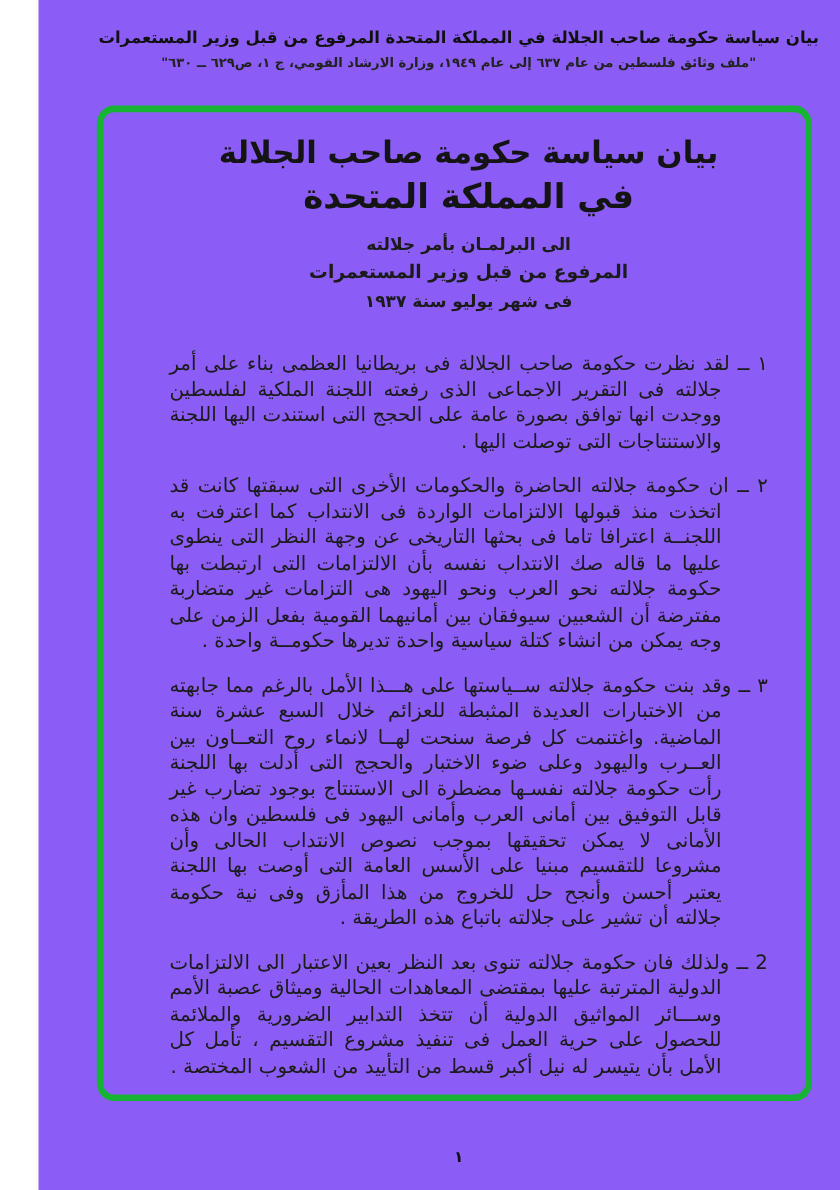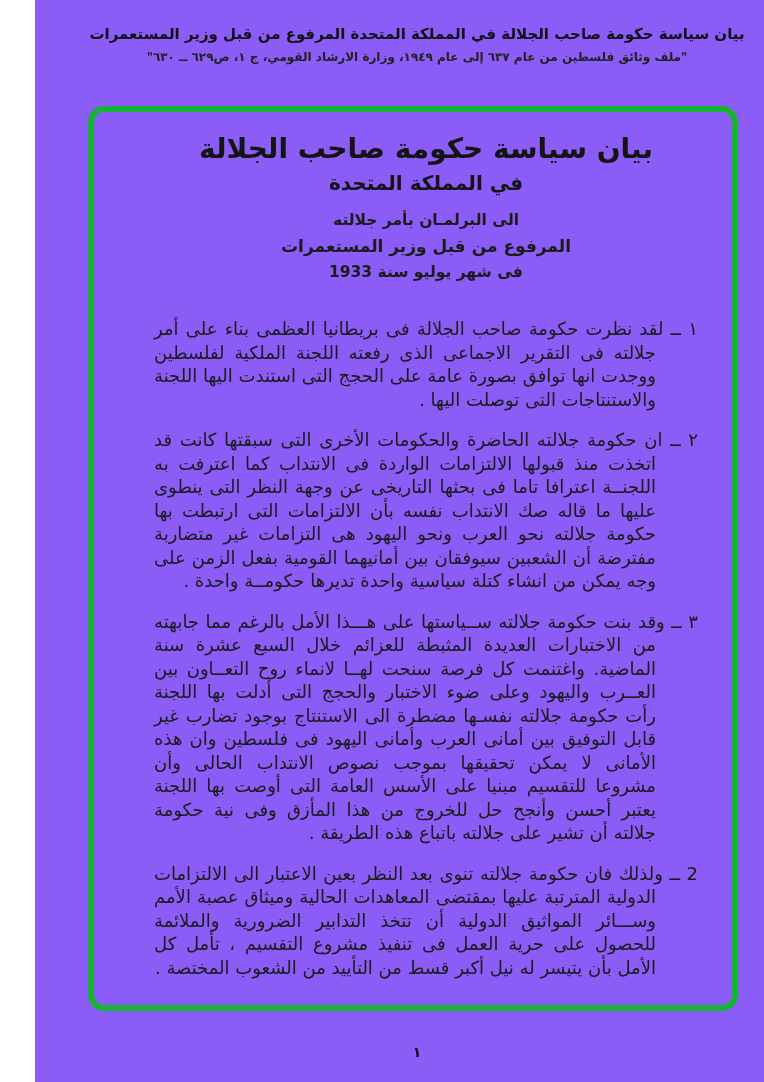--- a/index.html
+++ b/index.html
@@ -30,40 +30,40 @@
     margin-top: 7px;
     font-size: 12px;
     font-weight: bold;
     color: #222;
   }
 
   
   .green-box {
     position: absolute;
     left: 53px;
-    top: 106px;
+    top: 96px;
     width: 650px;
     height: 905px;
     border: 6px solid #17b335;
     border-radius: 16px;
     direction: rtl;
     padding: 16px 34px 0 60px;
     background: transparent;
   }
 
   .title1 {
     text-align: center;
     font-size: 28px;
     font-weight: bold;
     color: #141414;
     margin-top: 4px;
   }
   .title2 {
     text-align: center;
-    font-size: 20px;
+    font-size: 31px;
     font-weight: bold;
     color: #141414;
     margin-top: 6px;
   }
   .subtitles { margin-top: 12px; text-align: center; }
   .subtitle-line {
     font-size: 15.5px;
     font-weight: bold;
     color: #1b1b1b;
     line-height: 26px;
@@ -107,21 +107,21 @@
   </div>
 
   <div class="green-box">
 
     <div class="title1">بيان سياسة حكومة صاحب الجلالة</div>
     <div class="title2">في المملكة المتحدة</div>
 
     <div class="subtitles">
       <div class="subtitle-line">الى البرلمـان بأمر جلالته</div>
       <div class="subtitle-line first">المرفوع من قبل وزير المستعمرات</div>
-      <div class="subtitle-line">فى شهر يوليو سنة 1933</div>
+      <div class="subtitle-line">فى شهر يوليو سنة ١٩٣٧</div>
     </div>
 
     <div class="paragraphs">
 
       <div class="para">
         <span class="para-marker">١ ــ</span>
         <span class="para-text">لقد نظرت حكومة صاحب الجلالة فى بريطانيا العظمى بناء على أمر جلالته فى التقرير الاجماعى الذى رفعته اللجنة الملكية لفلسطين ووجدت انها توافق بصورة عامة على الحجج التى استندت اليها اللجنة والاستنتاجات التى توصلت اليها .</span>
       </div>
 
       <div class="para">

